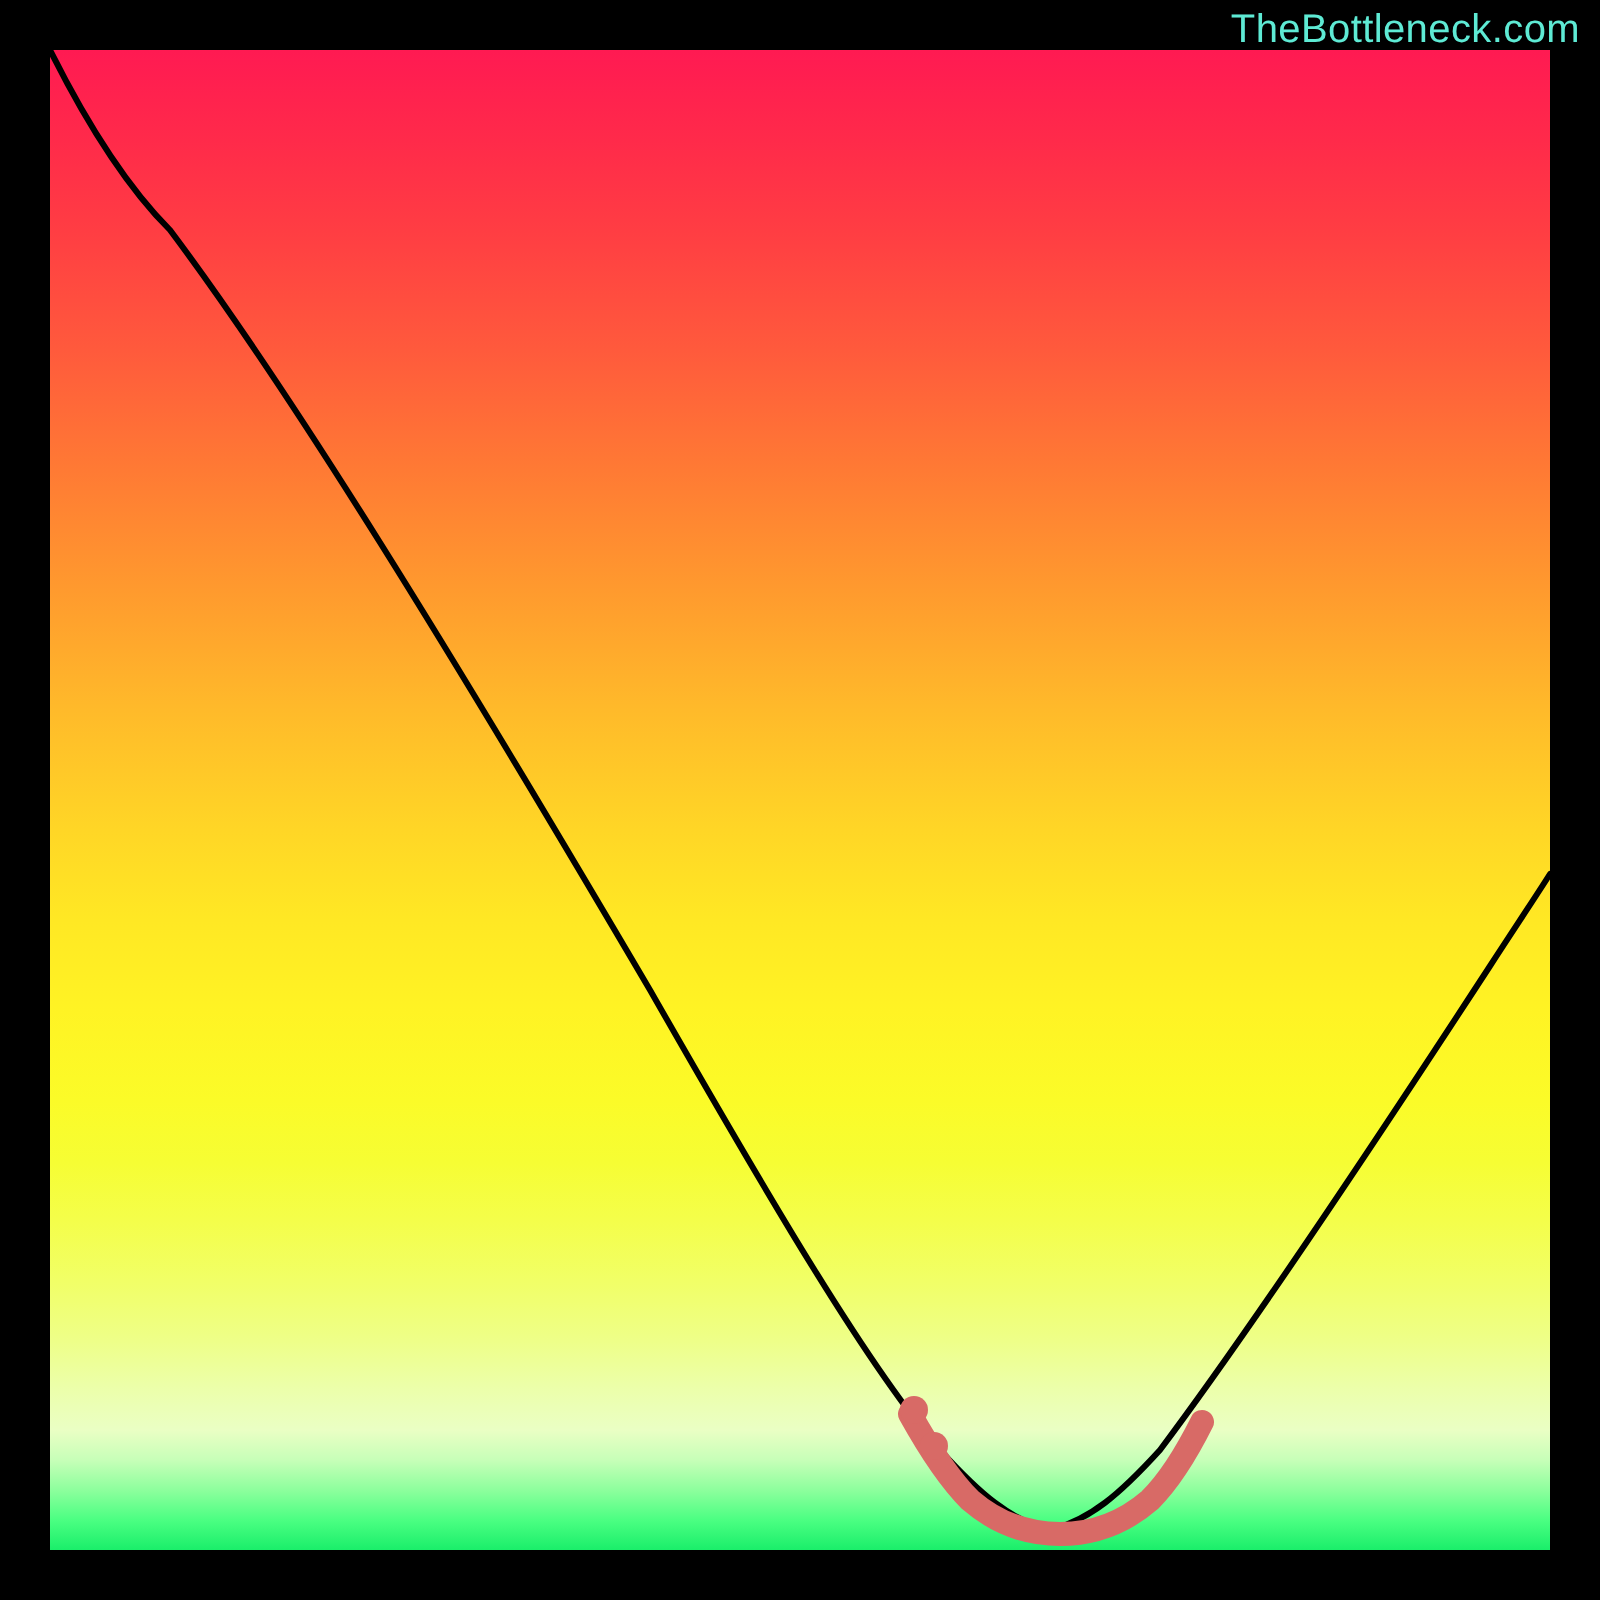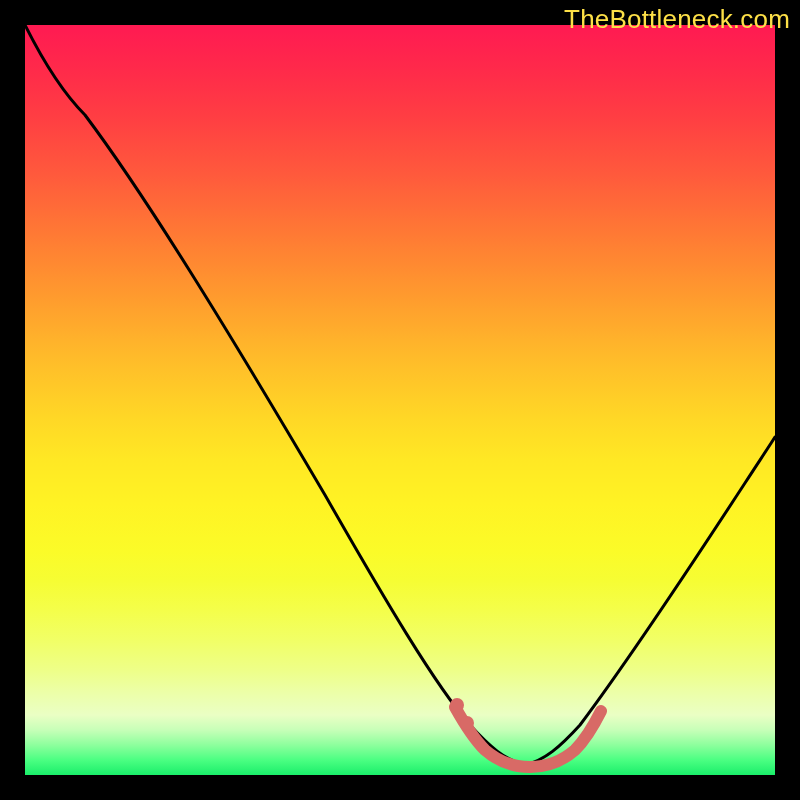--- a/index.html
+++ b/index.html
@@ -46,22 +46,22 @@
       #c7ffb8 94%,
       #8dff9d 96%,
       #4bff82 98%,
       #1aee6a 100%
     );
   }
   .watermark {
     position: absolute;
     top: 4px;
     right: 10px;
-    color: #fde047;
-    font-size: 26px;
+    color: #5eead4;
+    font-size: 20px;
     letter-spacing: 0.2px;
   }
   svg.curve {
     position: absolute;
     left: 0;
     top: 0;
     width: 750px;
     height: 750px;
   }
 </style>

